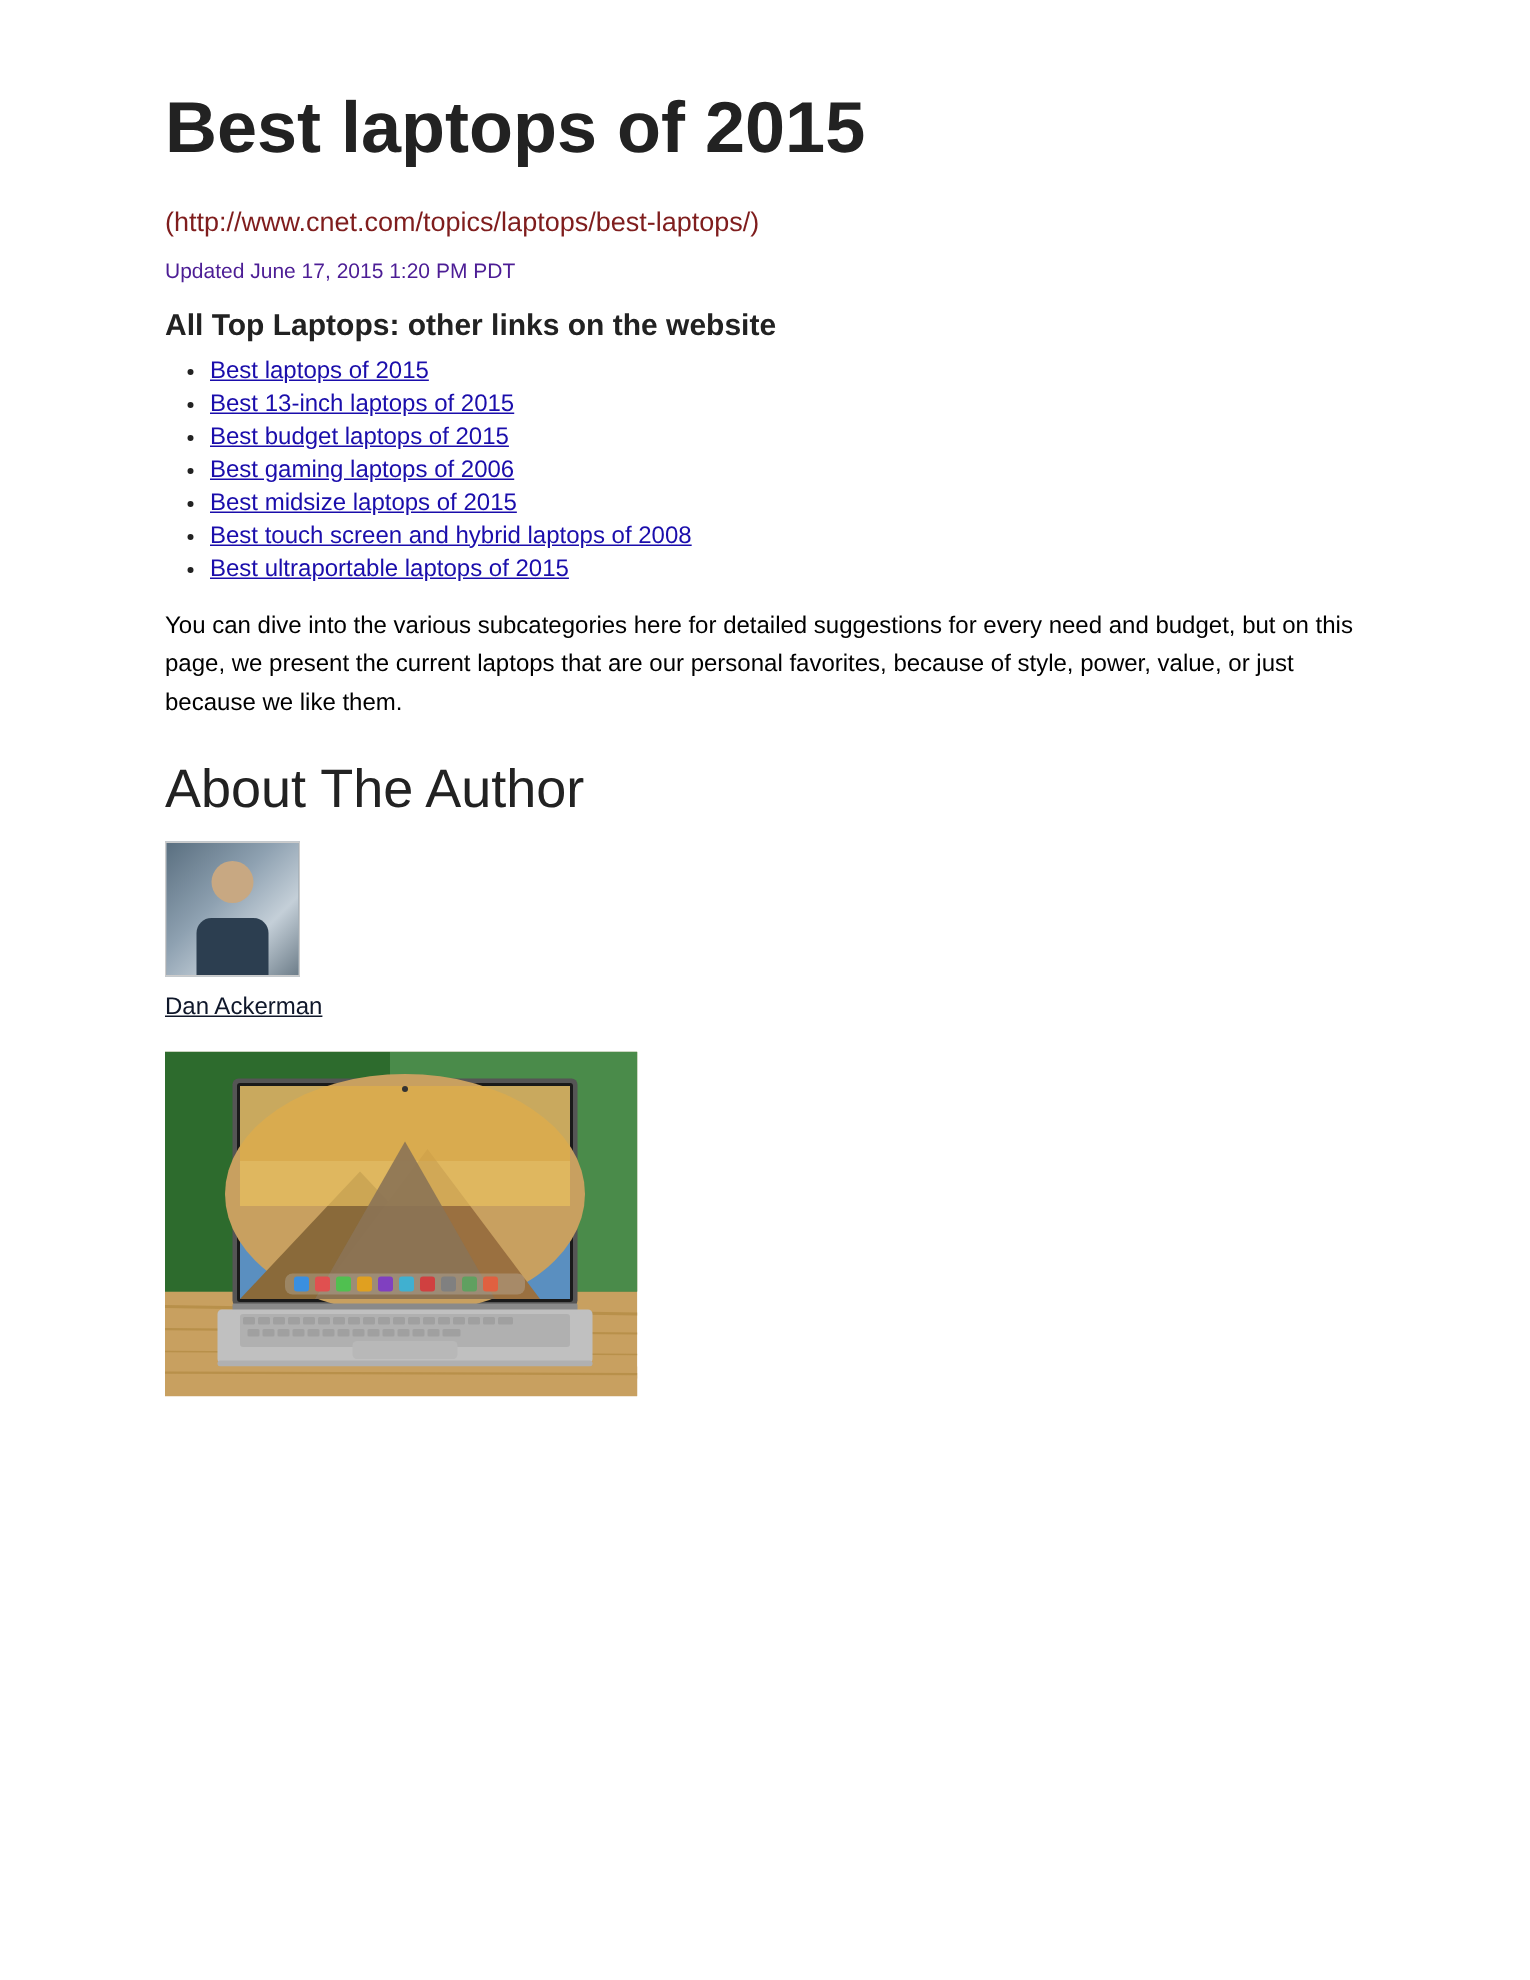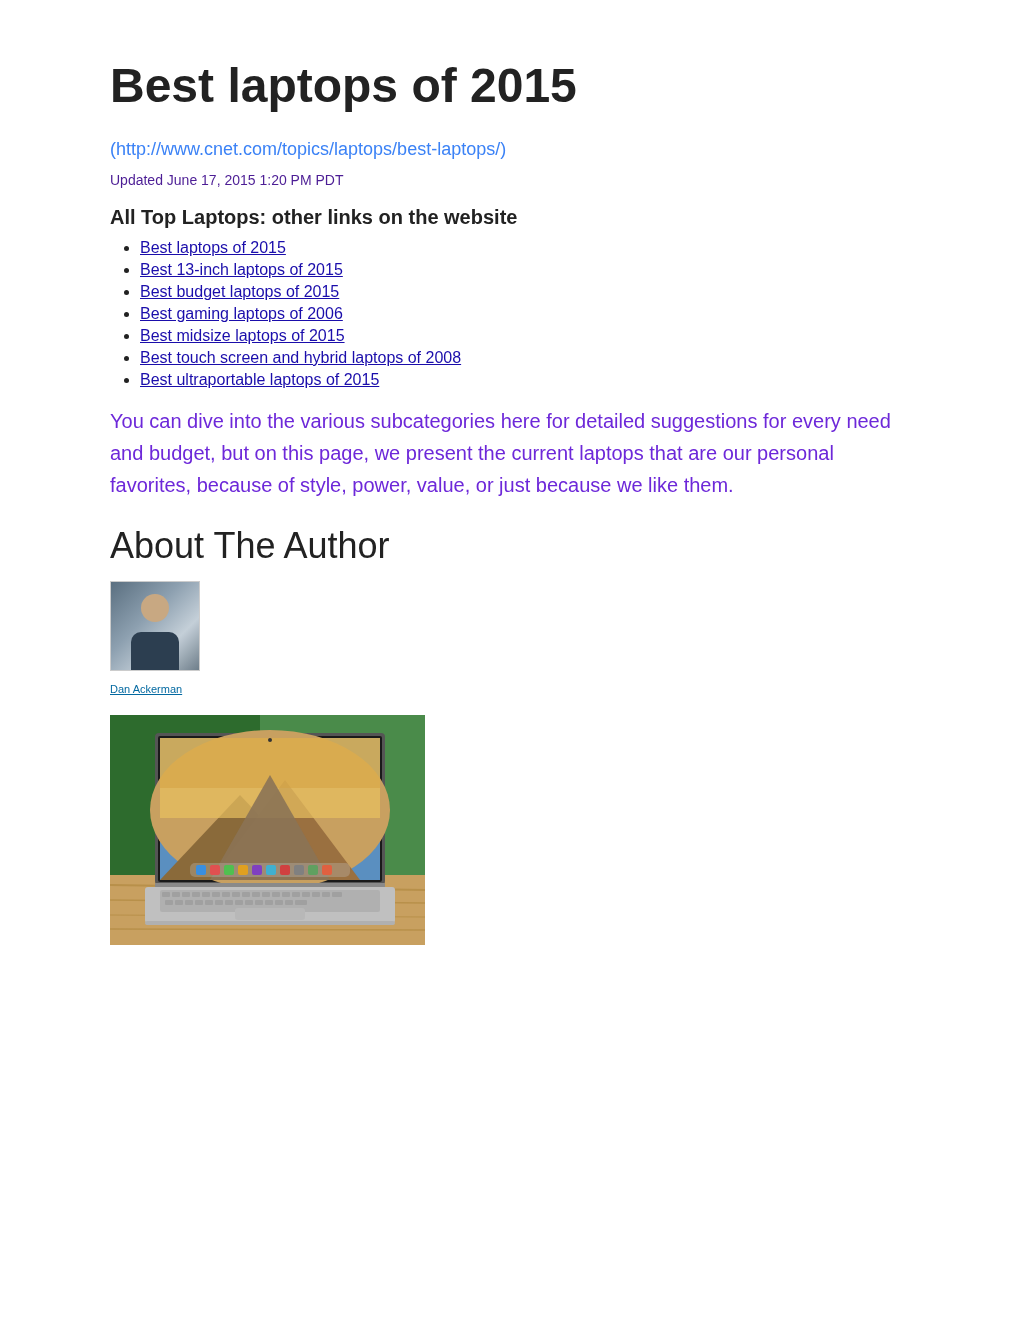--- a/index.html
+++ b/index.html
@@ -21,21 +21,21 @@
     .page-title {
       font-size: 48px;
       font-weight: bold;
       margin-bottom: 6px;
       line-height: 1.1;
     }
 
     .page-title-link {
       font-size: 18px;
       font-weight: normal;
-      color: #3b82f6;
+      color: #7f1d1d;
       text-decoration: none;
     }
 
     .updated-date {
       font-size: 14px;
       color: #4c1d95;
       margin-bottom: 18px;
     }
 
     .section-subheading {
@@ -54,22 +54,22 @@
       margin-bottom: 4px;
     }
 
     .link-list a {
       color: #1a0dab;
       text-decoration: underline;
       font-size: 16px;
     }
 
     .body-text {
-      font-size: 20px;
-      color: #6d28d9;
+      font-size: 16px;
+      color: #000000;
       line-height: 1.6;
       margin-bottom: 24px;
     }
 
     .about-heading {
       font-size: 36px;
       font-weight: normal;
       margin-bottom: 14px;
     }
 
@@ -110,23 +110,23 @@
       bottom: 0;
       left: 50%;
       transform: translateX(-50%);
       width: 48px;
       height: 38px;
       background: #2c3e50;
       border-radius: 10px 10px 0 0;
     }
 
     .author-name-link {
-      color: #0369a1;
+      color: #0f172a;
       text-decoration: underline;
-      font-size: 11px;
+      font-size: 16px;
       display: block;
       margin-bottom: 20px;
     }
 
     .laptop-image-container {
       width: 315px;
       height: 230px;
       margin-top: 4px;
     }
 

